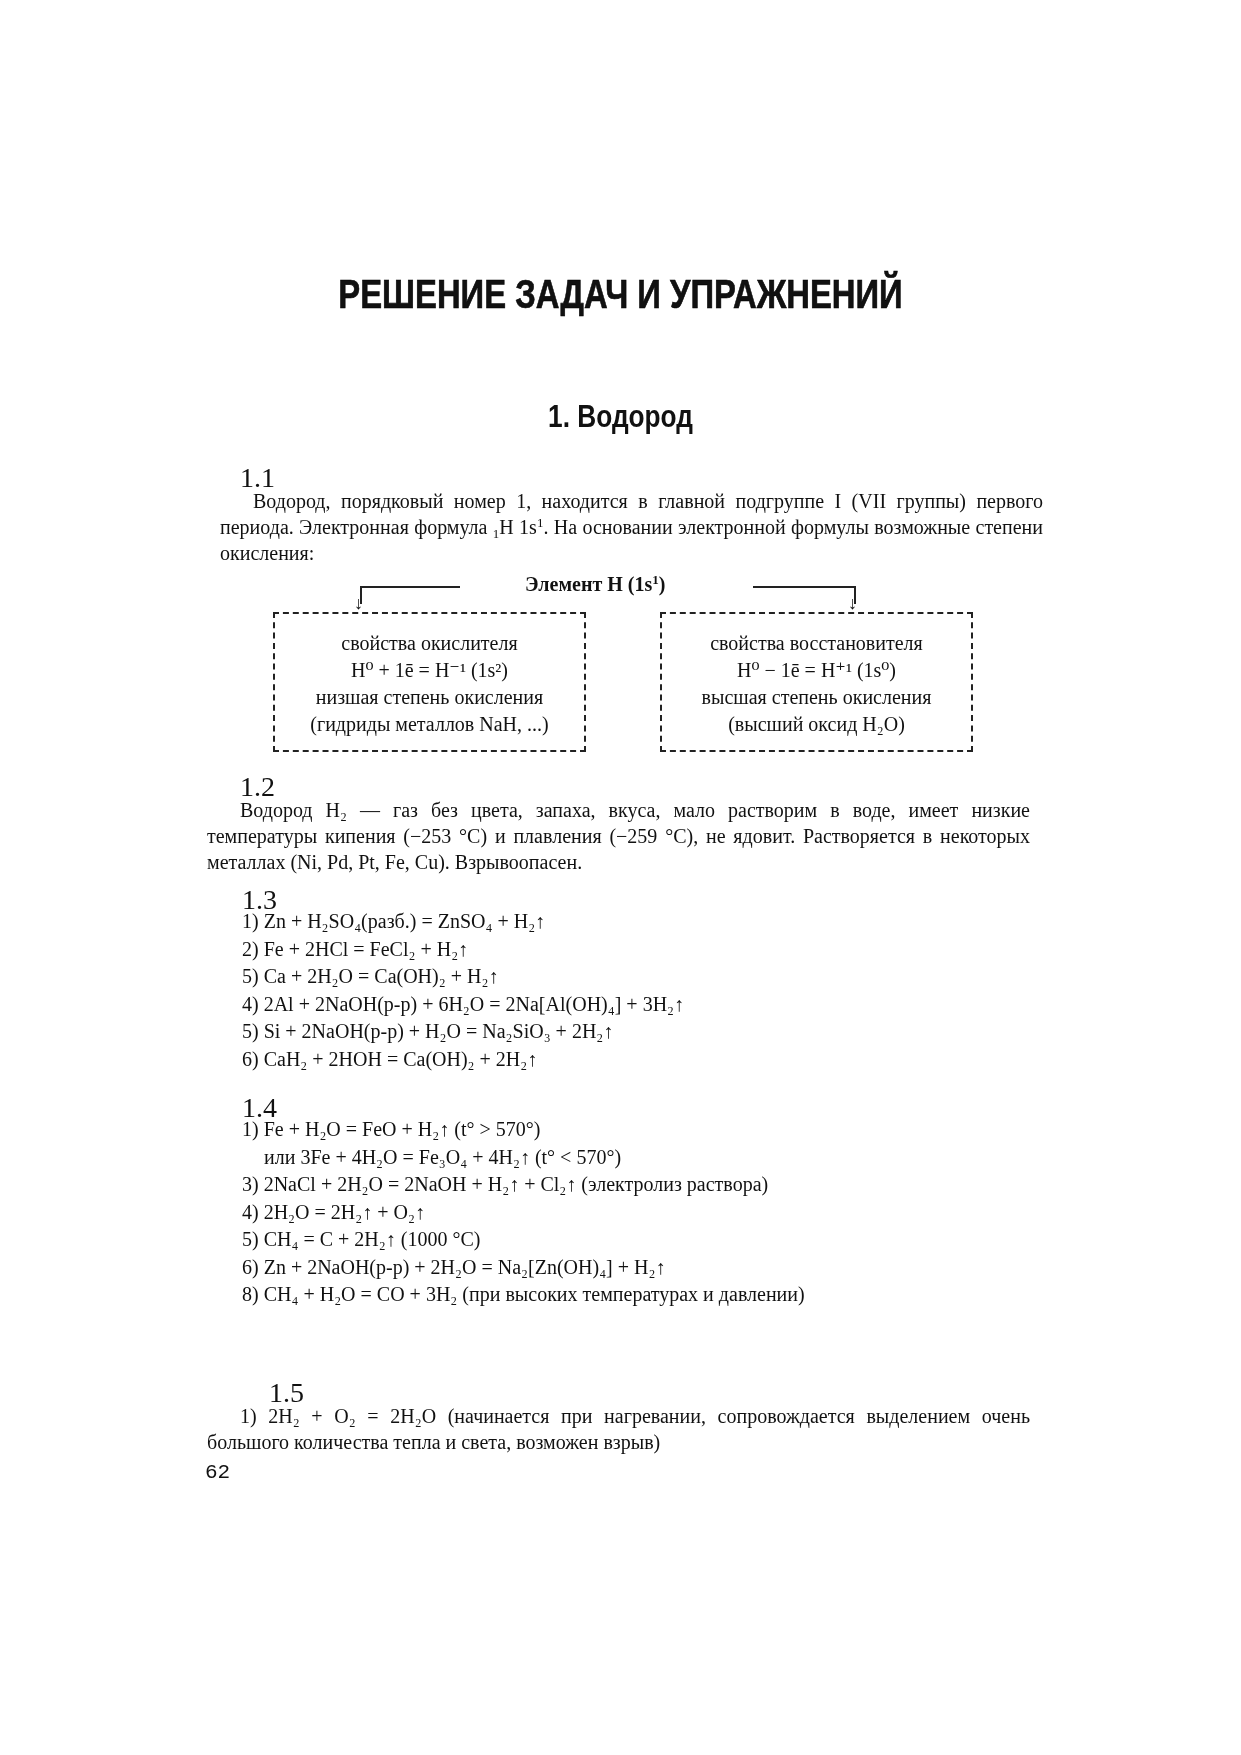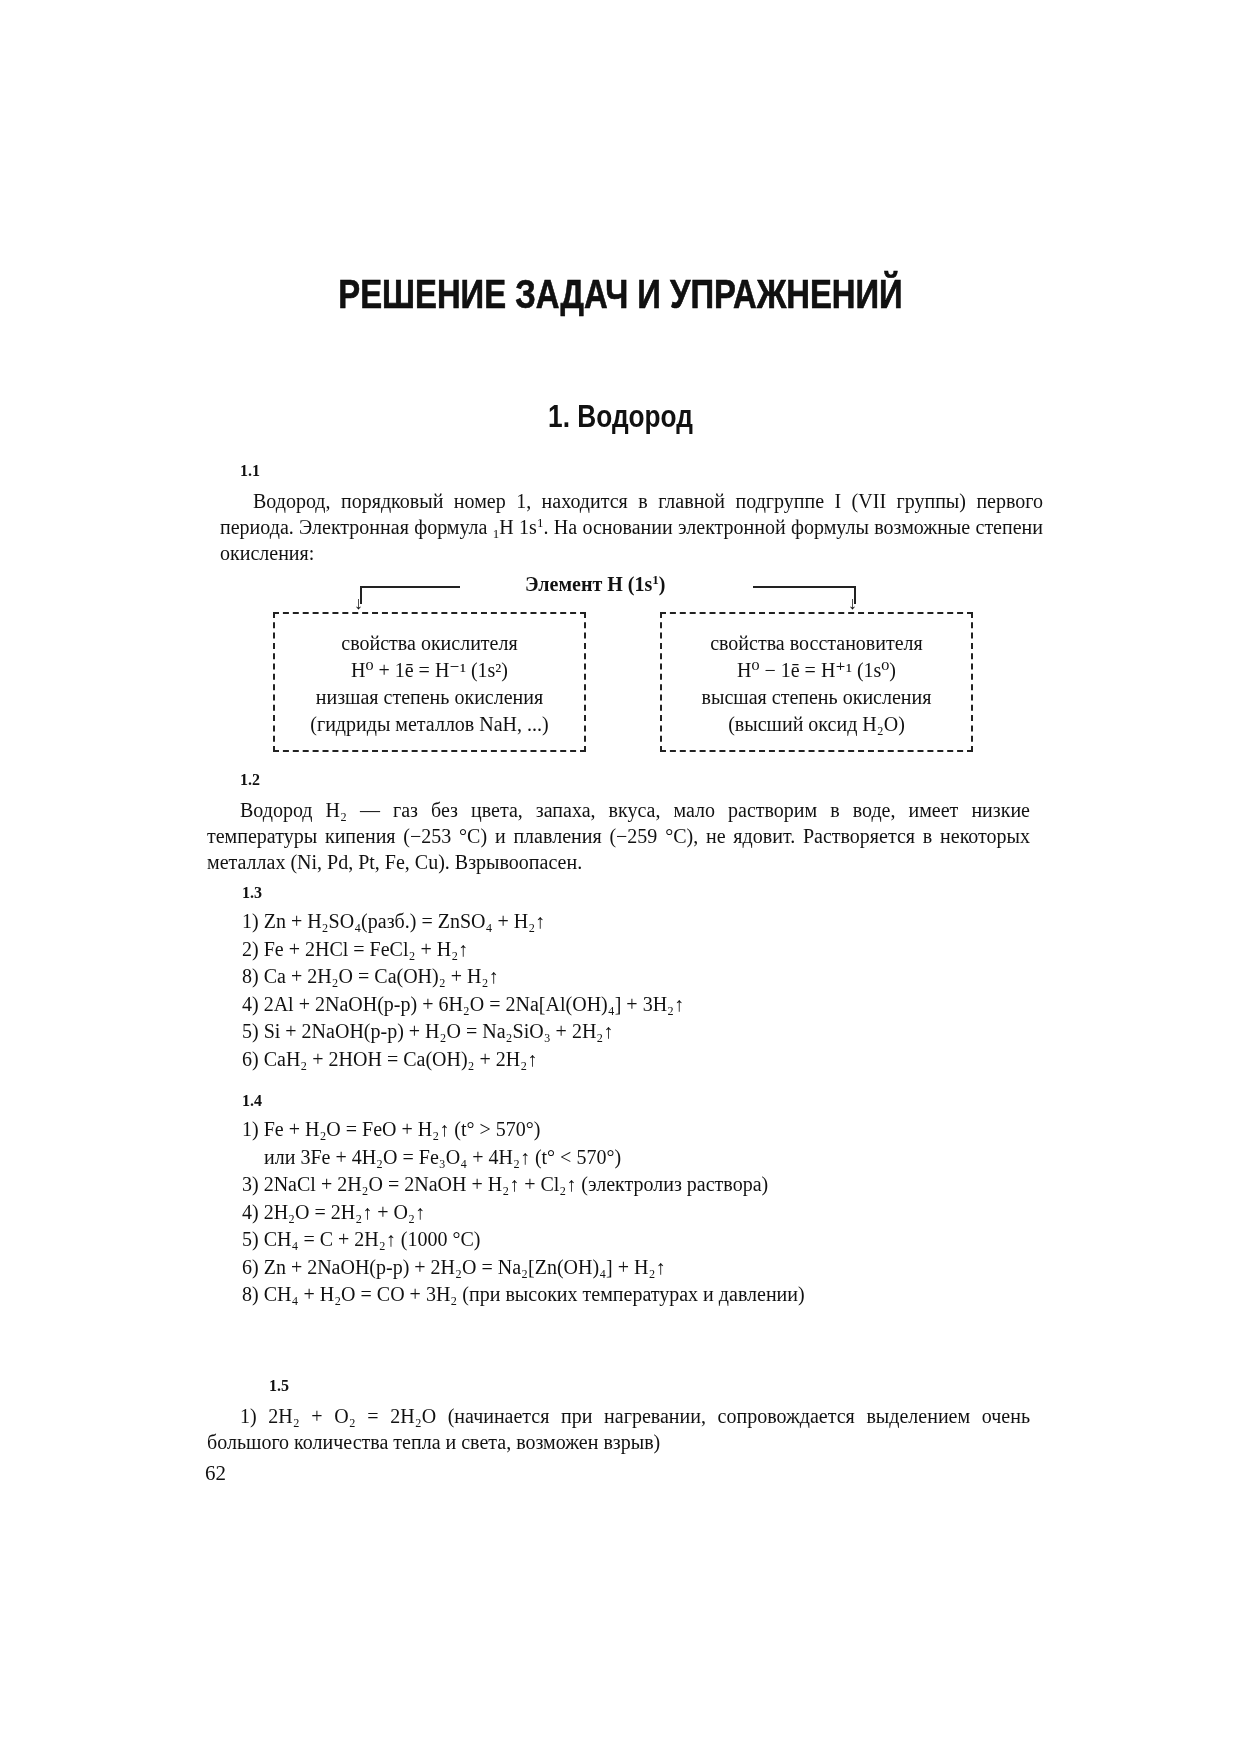--- a/index.html
+++ b/index.html
@@ -6,31 +6,31 @@
   body { width: 1241px; height: 1755px; position: relative; overflow: hidden;
          font-family: "Liberation Serif", "DejaVu Serif", serif; color: #111; }
   .abs { position: absolute; }
   .chapter-title { left: 0; width: 1241px; top: 272px; text-align: center;
     font-family: "Liberation Sans", "DejaVu Sans", sans-serif; font-weight: 700;
     font-size: 40px; letter-spacing: 0px; transform: scaleX(0.82); transform-origin: center;
     -webkit-text-stroke: 0.6px #000; }
   .section-title { left: 0; width: 1241px; top: 398px; text-align: center;
     font-family: "Liberation Sans", "DejaVu Sans", sans-serif; font-weight: 700;
     font-size: 32px; transform: scaleX(0.82); transform-origin: center; }
-  .num { font-weight: 700; font-size: 16px; }
+  .num { font-weight: 400; font-size: 28px; }
   .p { font-size: 20px; line-height: 26px; width: 823px; text-align: justify; }
   .eq { font-size: 20px; line-height: 27.5px; white-space: nowrap; }
   sub { font-size: 13px; vertical-align: -4px; line-height: 0; }
   sup { font-size: 13px; vertical-align: 7px; line-height: 0; }
   .box { border: 2px dashed #222; box-sizing: border-box; text-align: center;
     font-size: 20px; line-height: 27px; padding-top: 16px; }
   .hline { height: 1.5px; background: #222; }
   .vline { width: 1.5px; background: #222; }
   .arrowhead { font-size: 18px; line-height: 18px; }
-  .page-number { font-family: Liberation Serif, serif; font-size: 21px; }
+  .page-number { font-family: Liberation Mono, monospace; font-size: 21px; }
 </style>
 </head>
 <body>
 
 <div class="abs chapter-title">РЕШЕНИЕ ЗАДАЧ И УПРАЖНЕНИЙ</div>
 <div class="abs section-title">1. Водород</div>
 
 <div class="abs num" style="left:240px; top:462px;">1.1</div>
 <div class="abs p" style="left:220px; top:488px; text-indent:33px;"><span>Водород, порядковый номер 1, находится в главной подгруппе I (VII группы) первого периода. Электронная формула </span><sub>1</sub><span>H 1s</span><sup>1</sup><span>. На основании электронной формулы возможные степени окисления:</span></div>
 
@@ -58,21 +58,21 @@
   <div>(высший оксид H₂O)</div>
 </div>
 
 <div class="abs num" style="left:240px; top:771px;">1.2</div>
 <div class="abs p" style="left:207px; top:797px; text-indent:33px;">Водород H₂ — газ без цвета, запаха, вкуса, мало растворим в воде, имеет низкие температуры кипения (−253 °C) и плавления (−259 °C), не ядовит. Растворяется в некоторых металлах (Ni, Pd, Pt, Fe, Cu). Взрывоопасен.</div>
 
 <div class="abs num" style="left:242px; top:884px;">1.3</div>
 <div class="abs" style="left:242px; top:908px;">
   <div class="eq">1) Zn + H₂SO₄(разб.) = ZnSO₄ + H₂↑</div>
   <div class="eq">2) Fe + 2HCl = FeCl₂ + H₂↑</div>
-  <div class="eq">8) Ca + 2H₂O = Ca(OH)₂ + H₂↑</div>
+  <div class="eq">5) Ca + 2H₂O = Ca(OH)₂ + H₂↑</div>
   <div class="eq">4) 2Al + 2NaOH(р-р) + 6H₂O = 2Na[Al(OH)₄] + 3H₂↑</div>
   <div class="eq">5) Si + 2NaOH(р-р) + H₂O = Na₂SiO₃ + 2H₂↑</div>
   <div class="eq">6) CaH₂ + 2HOH = Ca(OH)₂ + 2H₂↑</div>
 </div>
 
 <div class="abs num" style="left:242px; top:1092px;">1.4</div>
 <div class="abs" style="left:242px; top:1116px;">
   <div class="eq">1) Fe + H₂O = FeO + H₂↑ (t° &gt; 570°)</div>
   <div class="eq" style="padding-left:22px;">или 3Fe + 4H₂O = Fe₃O₄ + 4H₂↑ (t° &lt; 570°)</div>
   <div class="eq">3) 2NaCl + 2H₂O = 2NaOH + H₂↑ + Cl₂↑ (электролиз раствора)</div>

